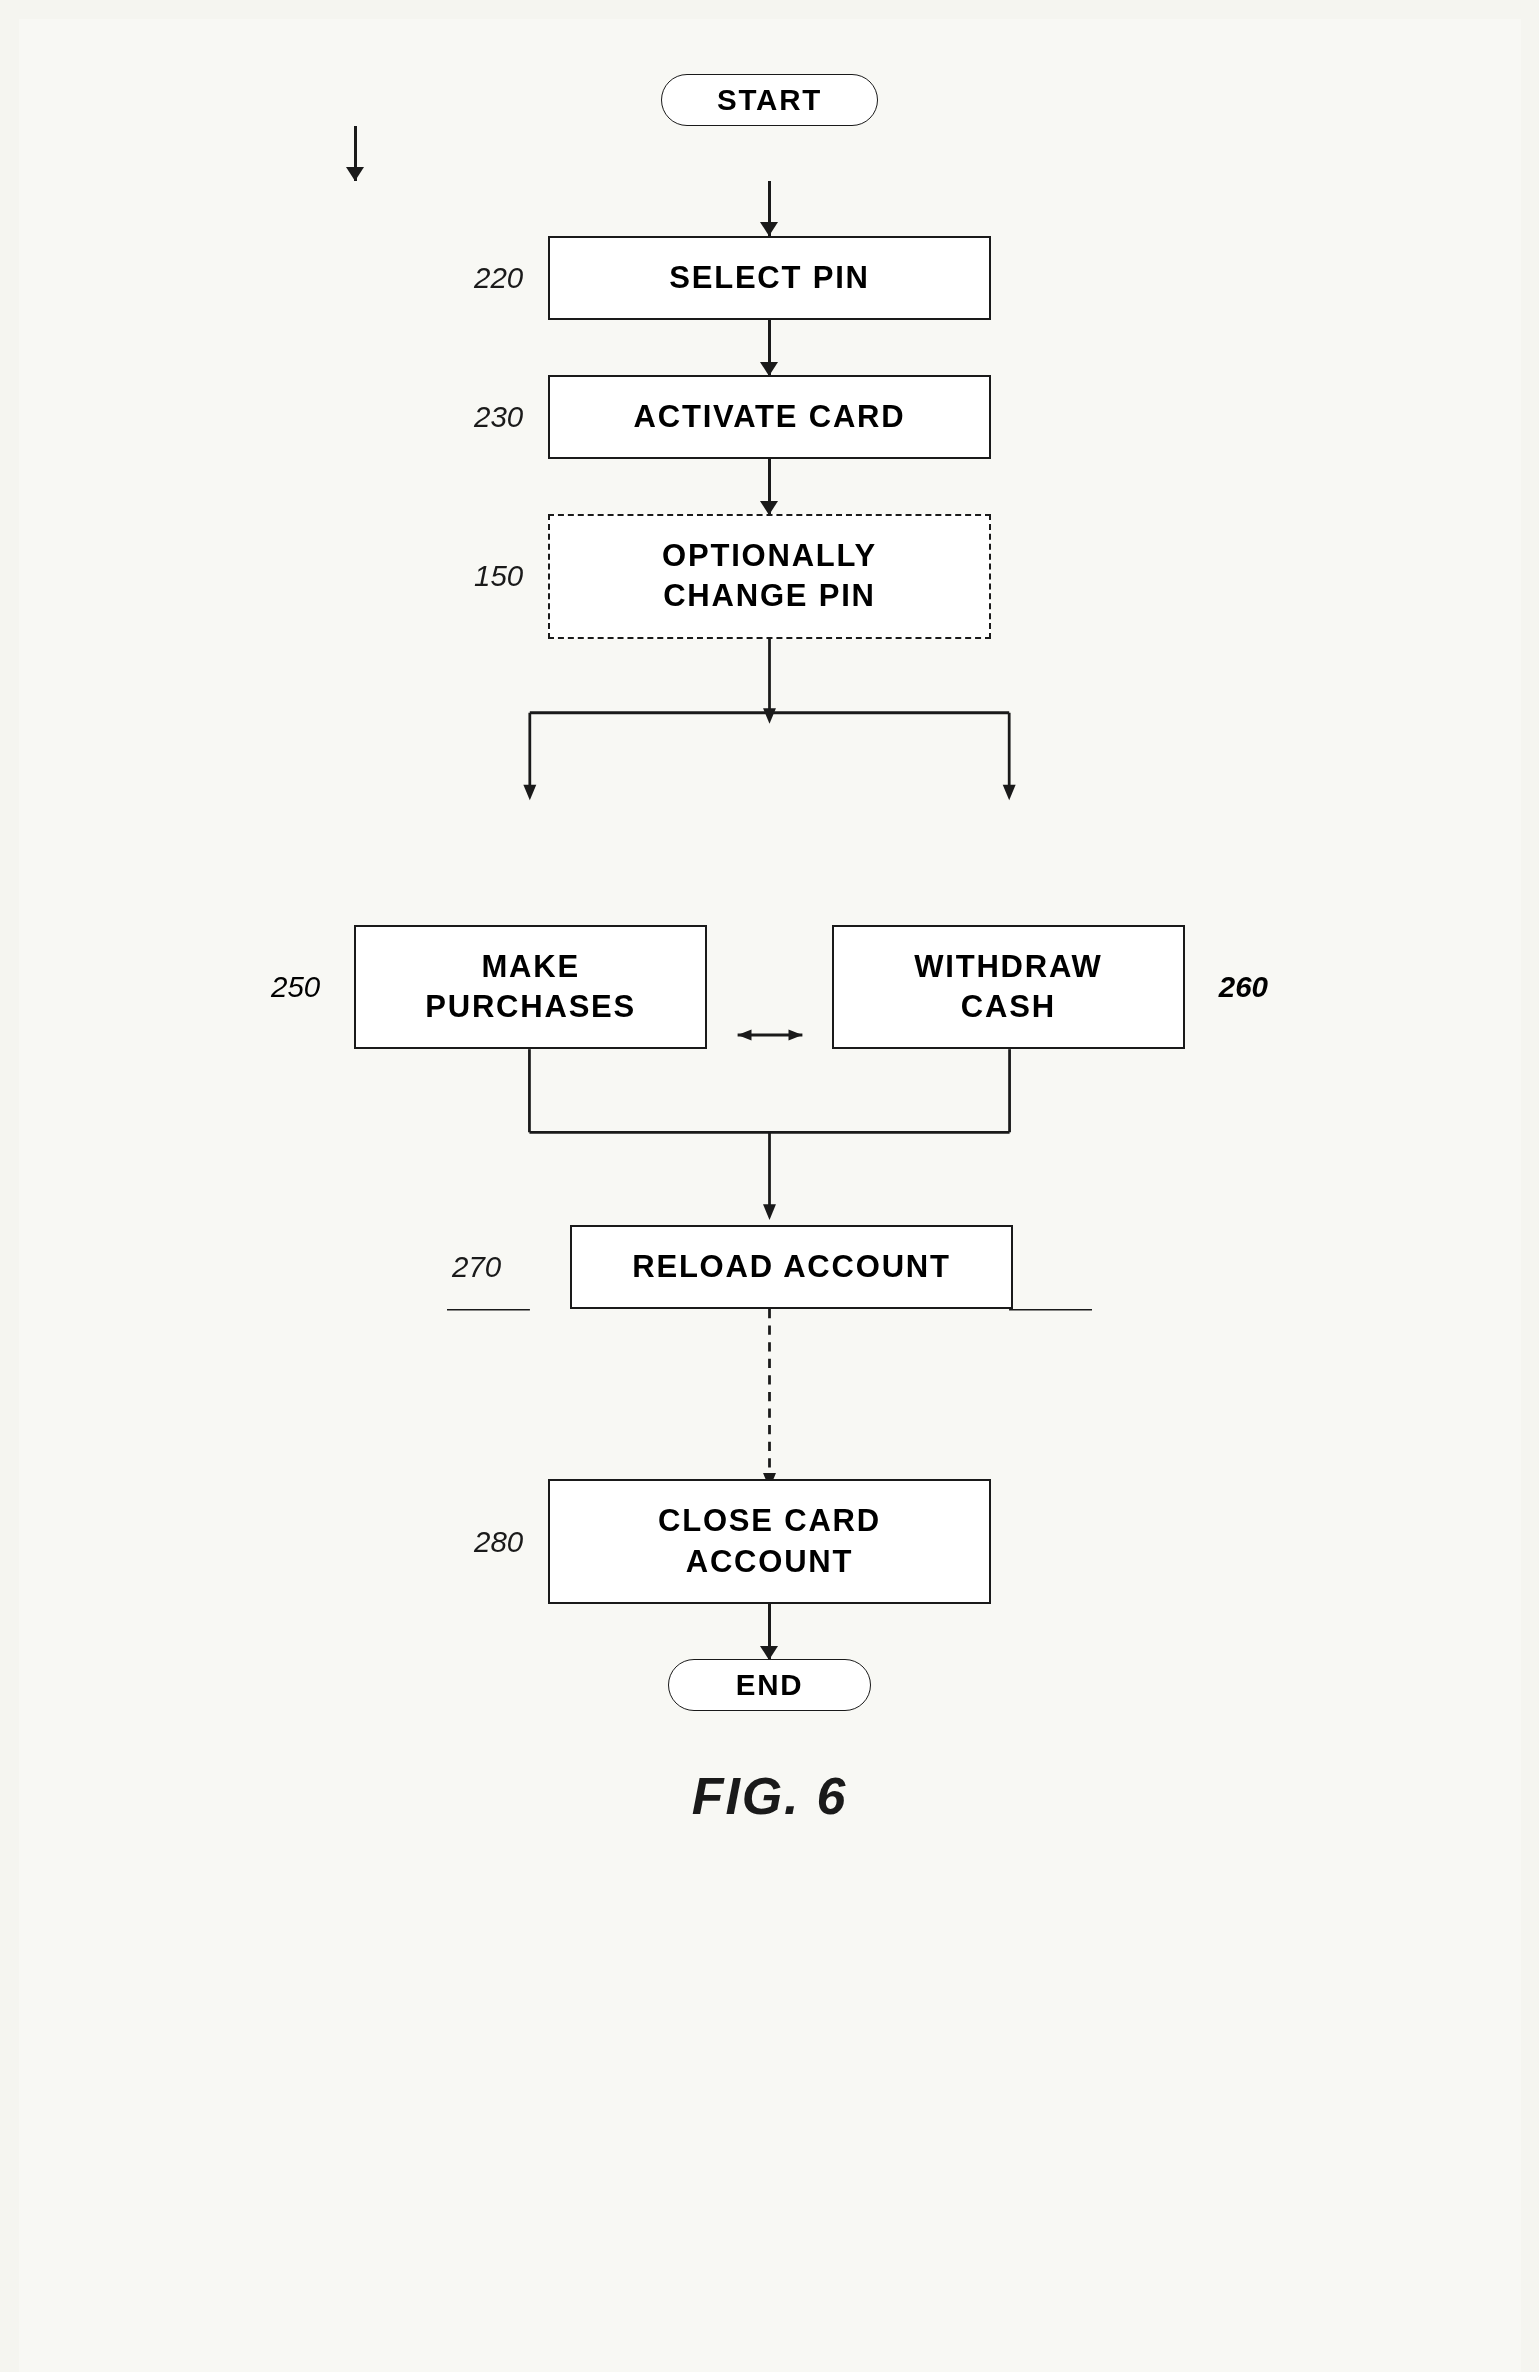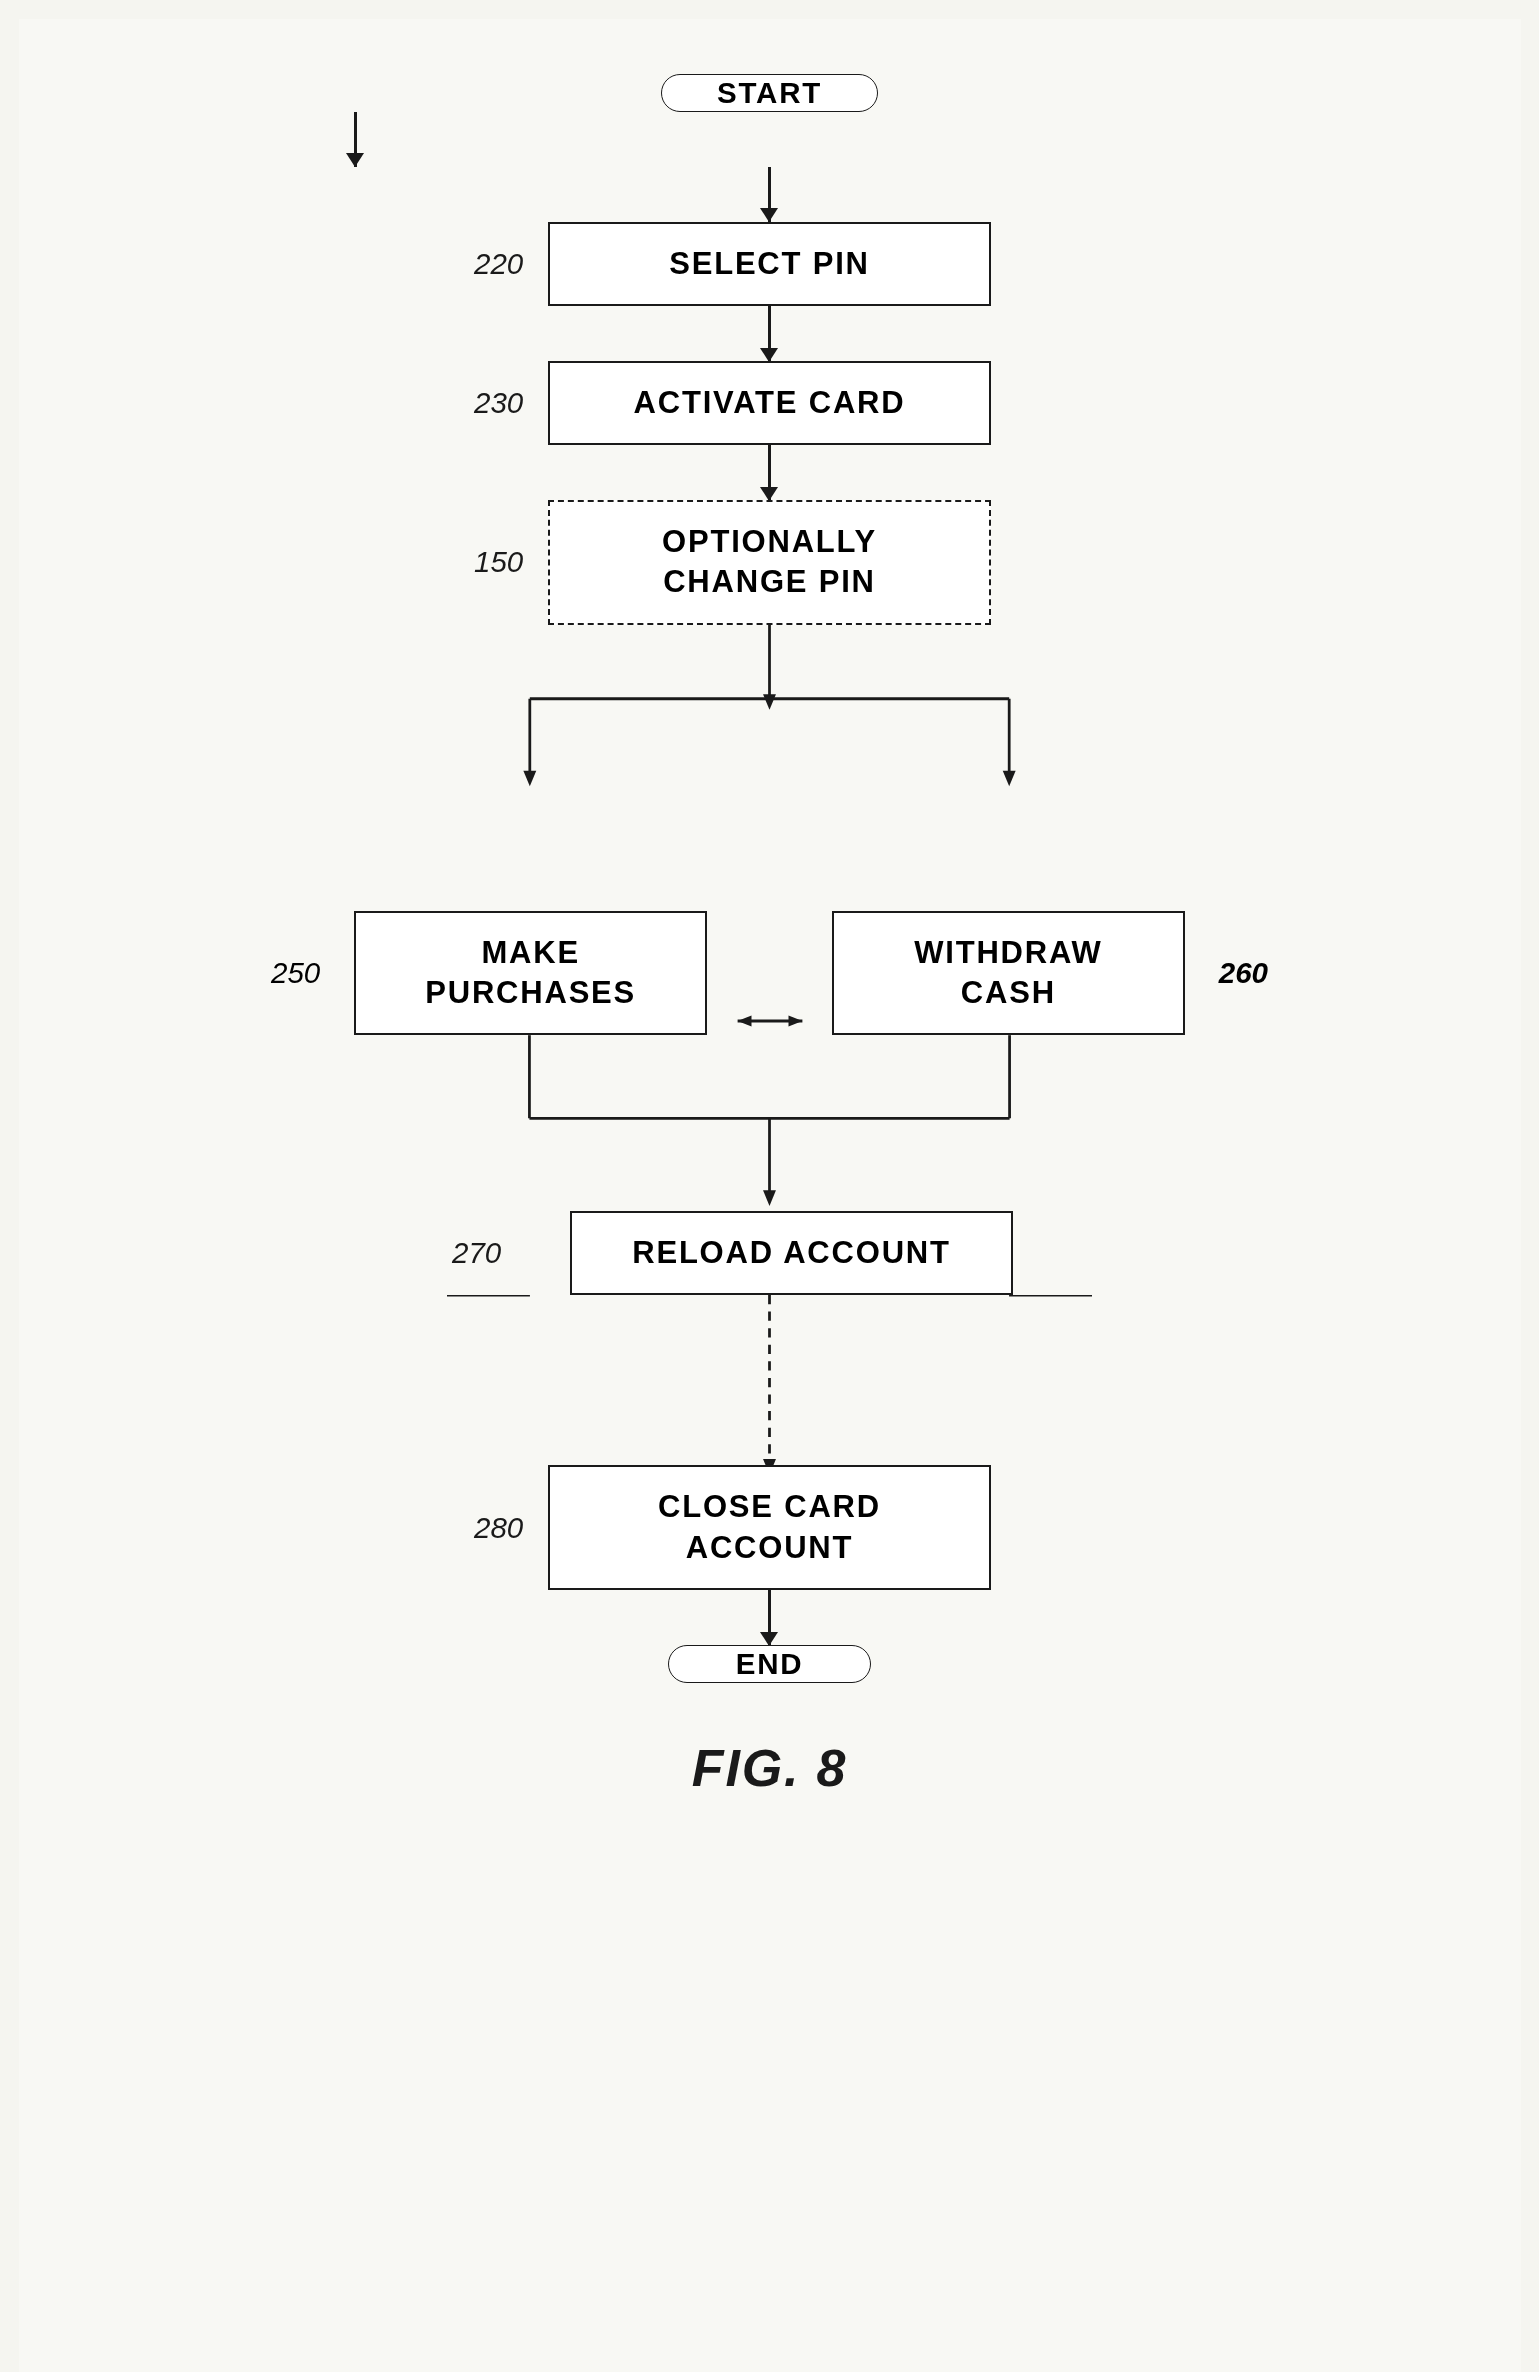--- a/index.html
+++ b/index.html
@@ -35,21 +35,21 @@
       flex-direction: column;
       align-items: center;
       position: relative;
       width: 831px;
     }
 
     
     .terminal-box {
       border: 1.8px solid #1a1a1a;
       border-radius: 28px;
-      padding: 1px 55px;
+      padding: 8px 55px;
       background: #fff;
       font-size: 29.5px;
       font-weight: bold;
       letter-spacing: 1.8px;
       text-align: center;
       min-width: 203px;
     }
 
     
     .process-box {
@@ -272,17 +272,17 @@
 ACCOUNT</span>
       </div>
     </div>
 
     <div class="arrow-down"></div>
 
     <div class="step-wrapper">
       <div class="terminal-box">END</div>
     </div>
 
-    <div class="fig-label">FIG. 8</div>
+    <div class="fig-label">FIG. 6</div>
 
   </div>
 </div>
 
 
 </body></html>

